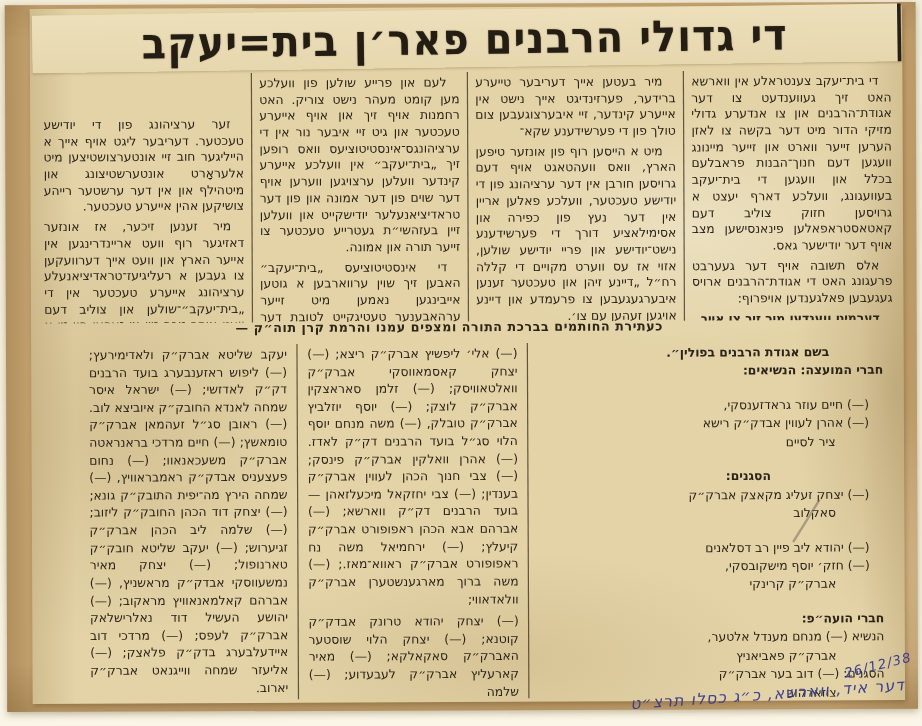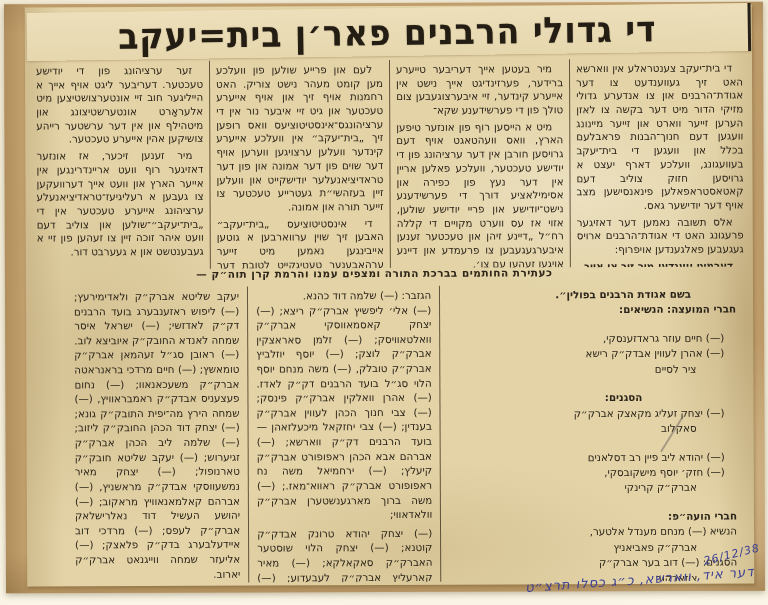--- a/index.html
+++ b/index.html
@@ -59,21 +59,21 @@
     position:absolute;left:4px;right:3px;top:54px;height:208px;
     display:flex;flex-direction:row;direction:rtl;
     border-left:1px solid rgba(60,45,25,.0);
   }
   .intro-col{
     flex:1 1 0;padding:3px 6px 0 6px;
     border-left:1px solid rgba(55,42,24,.75);
     font-size:10.3px;line-height:1.33;text-align:justify;
     overflow:hidden;
   }
-  .intro-col:last-child{border-left:none;}
+  .intro-col:last-child{border-left:none;margin-top:34px;}
   .intro-col p{margin:0 0 3px 0;text-indent:11px;}
   .intro-col p.emph{font-weight:bold;text-indent:4px;}
 
   
   .divider-line{
     position:absolute;left:120px;right:150px;top:261px;height:18px;
     text-align:center;font-size:10.5px;font-weight:bold;
     color:#2e2619;letter-spacing:.5px;
   }
 
@@ -123,21 +123,21 @@
   <div class="clipping">
 
     <div class="headline-strip">
       <span class="headline">די גדולי הרבנים פאר׳ן בית=יעקב</span>
     </div>
 
     <div class="body-section">
       <div class="intro-col">
 
       <p>די בית־יעקב צענטראלע אין ווארשא האט זיך געווענדעט צו דער אגודת־הרבנים און צו אנדערע גדולי מזיקי הדור מיט דער בקשה צו לאזן הערען זייער ווארט און זייער מיינונג וועגען דעם חנוך־הבנות פראבלעם בכלל און וועגען די בית־יעקב בעוועגונג, וועלכע דארף יעצט א גרויסען חזוק צוליב דעם קאטאסטראפאלען פינאנסישען מצב אויף דער יודישער גאס.</p>
-          <p>אלס תשובה נאמען דער דאזיגער פרעגונג האט די אגודת־הרבנים ארויס געגעבען פאלגענדען אויפרוף:</p>
+          <p>אלס תשובה אויף דער געערבט פרעגונג האט די אגודת־הרבנים ארויס געגעבען פאלגענדען אויפרוף:</p>
           <p class="emph">„דערמיט ווענדען מיר זיך צו אייך</p>
         </div>
       <div class="intro-col">
 
       <p>מיר בעטען אייך דעריבער טייערע ברידער, פערזינדיגט אייך נישט אין אייערע קינדער, זיי איבערצוגעבען צום טולך פון די פערשידענע שקא־</p>
           <p>מיט א הייסען רוף פון אונזער טיפען הארץ, וואס וועהטאגט אויף דעם גרויסען חורבן אין דער ערציהונג פון די יודישע טעכטער, וועלכע פאלען אריין אין דער נעץ פון כפירה און אסימילאציע דורך די פערשידענע נישט־יודישע און פריי יודישע שולען, אזוי אז עס ווערט מקויים די קללה רח״ל „דיינע זיהן און טעכטער זענען איבערגעגעבען צו פרעמדע און דיינע אויגען זעהען עם צו׳.</p>
         </div>
       <div class="intro-col">
 
       <p>לעם און פרייע שולען פון וועלכע מען קומט מעהר נישט צוריק. האט רחמנות אויף זיך און אויף אייערע טעכטער און גיט זיי איבער נור אין די ערציהונגס־אינסטיטוציעס וואס רופען זיך „בית־יעקב״ אין וועלכע אייערע קינדער וועלען ערצויגען ווערען אויף דער שוים פון דער אמונה און פון דער טראדיציאנעלער יודישקייט און וועלען זיין בעזהשי״ת געטרייע טעכטער צו זייער תורה און אמונה.</p>
@@ -167,21 +167,20 @@
           <div class="ln ind">(—) חזק׳ יוסף מישקובסקי,</div>
           <div class="ln ind2">אברק״ק קרינקי</div>
           <div class="ln h gap">חברי הועה״פ:</div>
           <div class="ln">הנשיא (—) מנחם מענדל אלטער,</div>
           <div class="ln ind2">אברק״ק פאביאניץ</div>
           <div class="ln">הסגנים: (—) דוב בער אברק״ק</div>
           <div class="ln ind2">צוזארקוב</div>
         </div>
       <div class="names-col col-mid">
 
-      <div class="ln">הגזבר: (—) שלמה דוד כהנא.</div>
           <div class="ln just">(—) אלי׳ ליפשיץ אברק״ק ריצא; (—) יצחק קאסמאווסקי אברק״ק וואלטאוויסק; (—) זלמן סאראצקין אברק״ק לוצק; (—) יוסף יוזלביץ אברק״ק טובלק, (—) משה מנחם יוסף הלוי סג״ל בועד הרבנים דק״ק לאדז. (—) אהרן וואלקין אברק״ק פינסק; (—) צבי חנוך הכהן לעווין אברק״ק בענדין; (—) צבי יחזקאל מיכעלזאהן — בועד הרבנים דק״ק ווארשא; (—) אברהם אבא הכהן ראפופורט אברק״ק קיעלץ; (—) ירחמיאל משה נח ראפופורט אברק״ק ראווא־מאז.; (—) משה ברוך מארגענשטערן אברק״ק וולאדאווי;</div>
           <div class="ln just">(—) יצחק יהודא טרונק אבדק״ק קוטנא; (—) יצחק הלוי שוסטער האברק״ק סאקאלקא; (—) מאיר קארעליץ אברק״ק לעבעדוע; (—) שלמה</div>
         </div>
       <div class="names-col col-left">
 
       <div class="ln just">יעקב שליטא אברק״ק ולאדימירעץ; (—) ליפוש ראזענבערג בועד הרבנים דק״ק לאדזשי; (—) ישראל איסר שמחה לאנדא החובק״ק איוביצא לוב. (—) ראובן סג״ל זעהמאן אברק״ק טומאשץ; (—) חיים מרדכי בראנראטה אברק״ק משעכאנאוו; (—) נחום פעצעניס אבדק״ק ראמבראוויץ, (—) שמחה הירץ מה־יפית התובק״ק גונא; (—) יצחק דוד הכהן החובק״ק ליזוב; (—) שלמה ליב הכהן אברק״ק זגיערוש; (—) יעקב שליטא חובק״ק טארנופול; (—) יצחק מאיר נמשעווסקי אבדק״ק מראשניץ, (—) אברהם קאלמאנאוויץ מראקוב; (—) יהושע העשיל דוד נאלרישלאק אברק״ק לעפס; (—) מרדכי דוב איידעלבערג בדק״ק פלאצק; (—) אליעזר שמחה ווייגנאט אברק״ק יארוב.</div>
           <div class="ln end">—§§§—</div>
         </div>
     </div>
 

